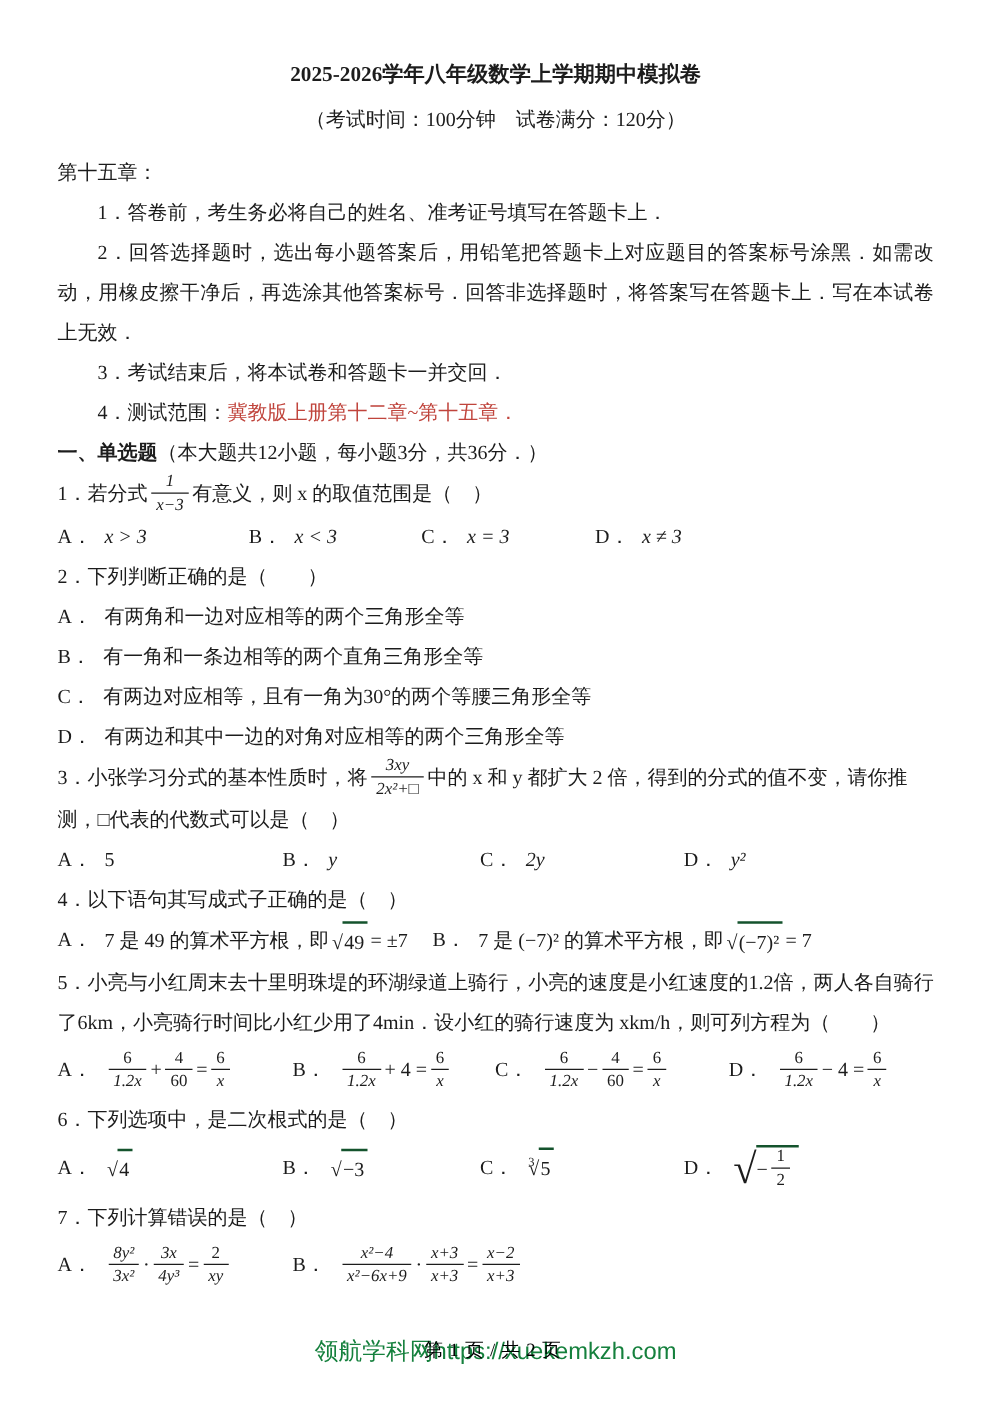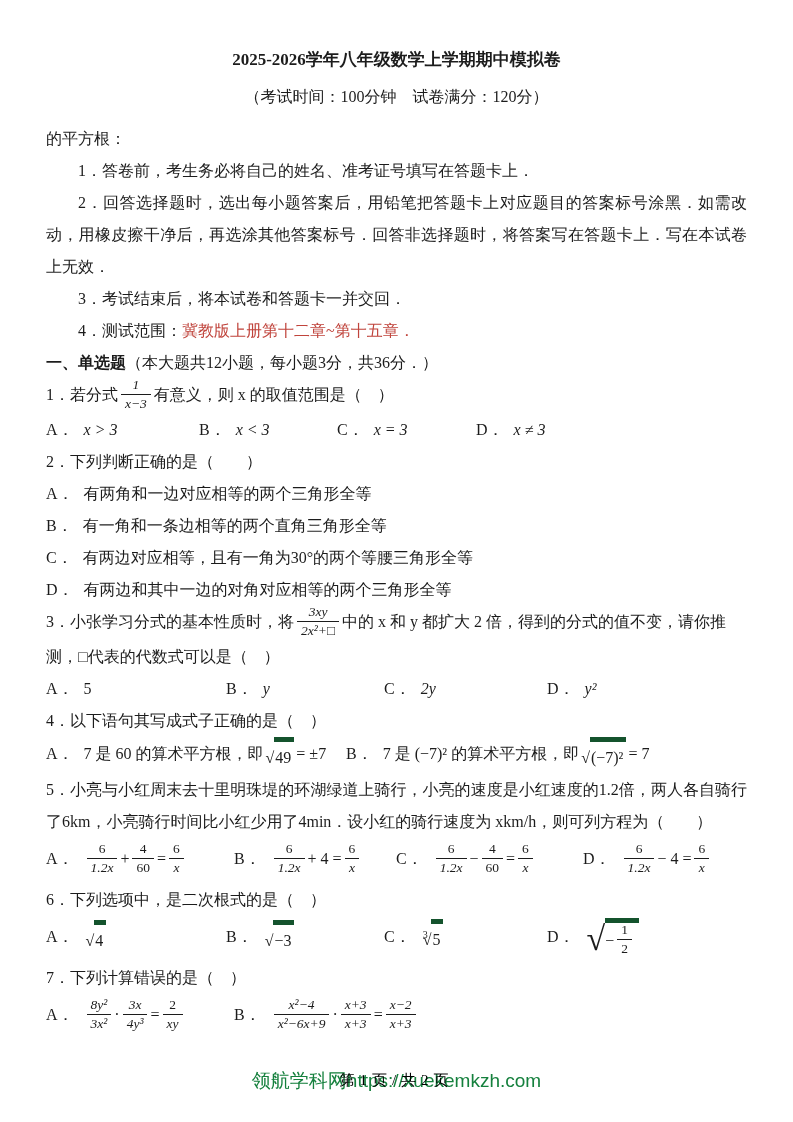--- a/index.html
+++ b/index.html
@@ -22,21 +22,21 @@
 
   
   .frac { display:inline-block; vertical-align:middle; text-align:center;
           font-size:13.5px; line-height:1.18; margin:0 3px; position:relative; top:-2px; }
   .frac .num { display:block; padding:0 4px 1px 4px; border-bottom:1px solid #1c1c1c; }
   .frac .den { display:block; padding:1px 4px 0 4px; }
 
   
   .sqrt { display:inline-block; white-space:nowrap; vertical-align:middle; margin:0 2px; }
   .radsign { display:inline-block; font-style:normal; }
-  .radicand { display:inline-block; border-top:5px solid #14532d; padding:0 3px 0 1px; }
+  .radicand { display:inline-block; border-top:2px solid #14532d; padding:0 3px 0 1px; }
   .ridx { display:inline-block; font-size:10px; position:relative; top:-7px; margin-right:-5px; }
   .sqrt.tall { display:inline-flex; align-items:center; }
   .sqrt.tall .radsign { font-size:34px; font-weight:400; line-height:34px; }
   .sqrt.tall .radicand { display:inline-flex; align-items:center; padding:1px 4px 1px 0; }
 
   
   .optrow { display:flex; line-height:32px; align-items:baseline; }
   .optrow.tallrow { align-items:center; min-height:46px; }
   .opt { white-space:nowrap; }
   .q1row .opt:nth-child(1){ width:153px; } .q1row .opt:nth-child(2){ width:138px; } .q1row .opt:nth-child(3){ width:139px; }
@@ -56,21 +56,21 @@
              font-size:15px; color:#000000; letter-spacing:5px; }
 </style>
 </head>
 <body>
 
 <div class="page">
 
   <h1 class="title">2025-2026学年八年级数学上学期期中模拟卷</h1>
   <div class="subtitle">（考试时间：100分钟　试卷满分：120分）</div>
 
-  <div class="para">的平方根：</div>
+  <div class="para">第十五章：</div>
   <p class="para indent">1．答卷前，考生务必将自己的姓名、准考证号填写在答题卡上．</p>
   <p class="para first-indent">2．回答选择题时，选出每小题答案后，用铅笔把答题卡上对应题目的答案标号涂黑．如需改动，用橡皮擦干净后，再选涂其他答案标号．回答非选择题时，将答案写在答题卡上．写在本试卷上无效．</p>
   <p class="para indent">3．考试结束后，将本试卷和答题卡一并交回．</p>
   <p class="para indent"><span>4．测试范围：</span><span class="red">冀教版上册第十二章~第十五章．</span></p>
 
   <p class="para"><span class="bold">一、单选题</span><span>（本大题共12小题，每小题3分，共36分．）</span></p>
 
   <p class="para"><span>1．若分式</span><span class="frac"><span class="num mi">1</span><span class="den mi">x−3</span></span><span>有意义，则 x 的取值范围是（　）</span></p>
   <div class="optrow q1row">
     <span class="opt"><span class="lab">A．</span><span class="mi">x &gt; 3</span></span>
@@ -88,21 +88,21 @@
   <p class="para"><span>3．小张学习分式的基本性质时，将</span><span class="frac"><span class="num mi">3xy</span><span class="den mi">2x²+□</span></span><span>中的 x 和 y 都扩大 2 倍，得到的分式的值不变，请你推测，□代表的代数式可以是（　）</span></p>
   <div class="optrow q3row">
     <span class="opt"><span class="lab">A．</span><span>5</span></span>
     <span class="opt"><span class="lab">B．</span><span class="mi">y</span></span>
     <span class="opt"><span class="lab">C．</span><span class="mi">2y</span></span>
     <span class="opt"><span class="lab">D．</span><span class="mi">y²</span></span>
   </div>
 
   <p class="para">4．以下语句其写成式子正确的是（　）</p>
   <div class="optrow q4row">
-    <span class="opt"><span class="lab">A．</span><span>7 是 60 的算术平方根，即</span><span class="sqrt"><span class="radsign">√</span><span class="radicand">49</span></span><span>= ±7</span></span>
+    <span class="opt"><span class="lab">A．</span><span>7 是 49 的算术平方根，即</span><span class="sqrt"><span class="radsign">√</span><span class="radicand">49</span></span><span>= ±7</span></span>
     <span class="opt"><span class="lab">B．</span><span>7 是 (−7)² 的算术平方根，即</span><span class="sqrt"><span class="radsign">√</span><span class="radicand">(−7)²</span></span><span>= 7</span></span>
   </div>
 
   <p class="para first-indent" style="text-indent:0;">5．小亮与小红周末去十里明珠堤的环湖绿道上骑行，小亮的速度是小红速度的1.2倍，两人各自骑行了6km，小亮骑行时间比小红少用了4min．设小红的骑行速度为 xkm/h，则可列方程为（　　）</p>
   <div class="optrow tallrow q5row">
     <span class="opt"><span class="lab">A．</span><span class="frac"><span class="num">6</span><span class="den mi">1.2x</span></span><span>+</span><span class="frac"><span class="num">4</span><span class="den">60</span></span><span>=</span><span class="frac"><span class="num">6</span><span class="den mi">x</span></span></span>
     <span class="opt"><span class="lab">B．</span><span class="frac"><span class="num">6</span><span class="den mi">1.2x</span></span><span>+ 4 =</span><span class="frac"><span class="num">6</span><span class="den mi">x</span></span></span>
     <span class="opt"><span class="lab">C．</span><span class="frac"><span class="num">6</span><span class="den mi">1.2x</span></span><span>−</span><span class="frac"><span class="num">4</span><span class="den">60</span></span><span>=</span><span class="frac"><span class="num">6</span><span class="den mi">x</span></span></span>
     <span class="opt"><span class="lab">D．</span><span class="frac"><span class="num">6</span><span class="den mi">1.2x</span></span><span>− 4 =</span><span class="frac"><span class="num">6</span><span class="den mi">x</span></span></span>
   </div>

